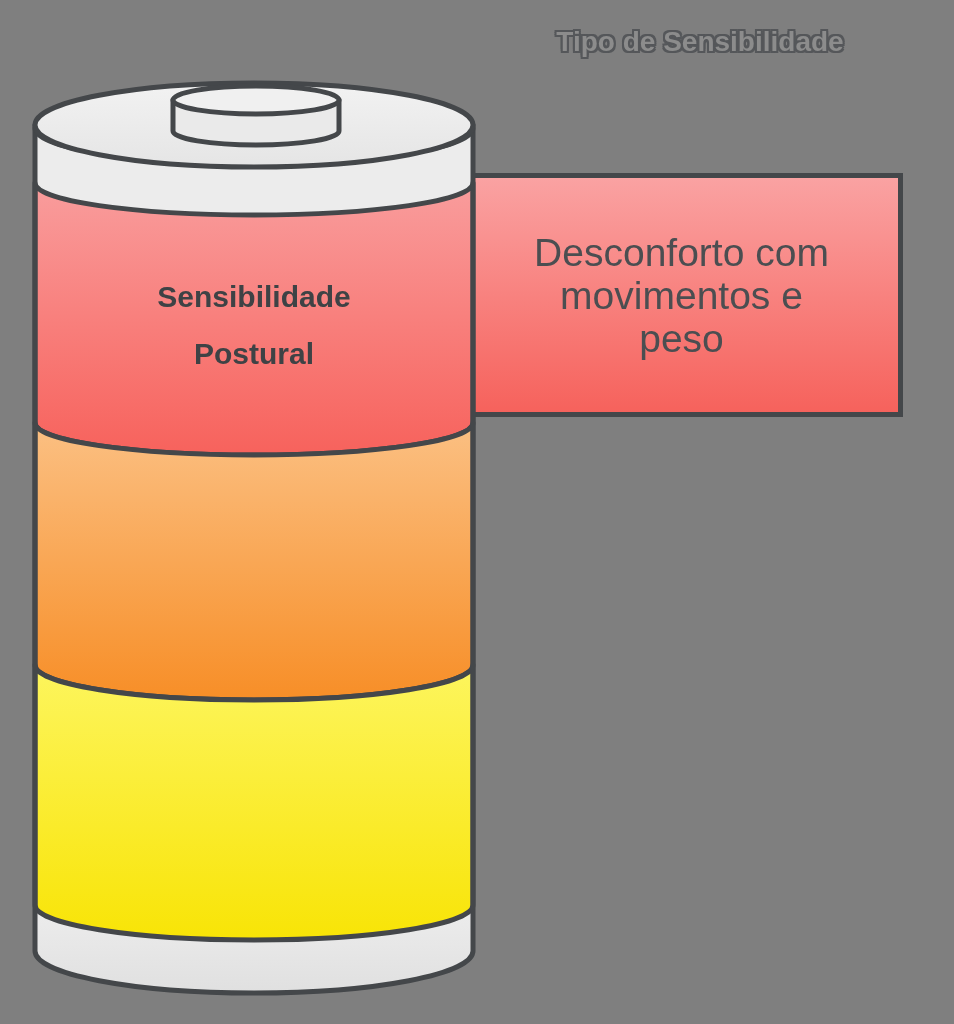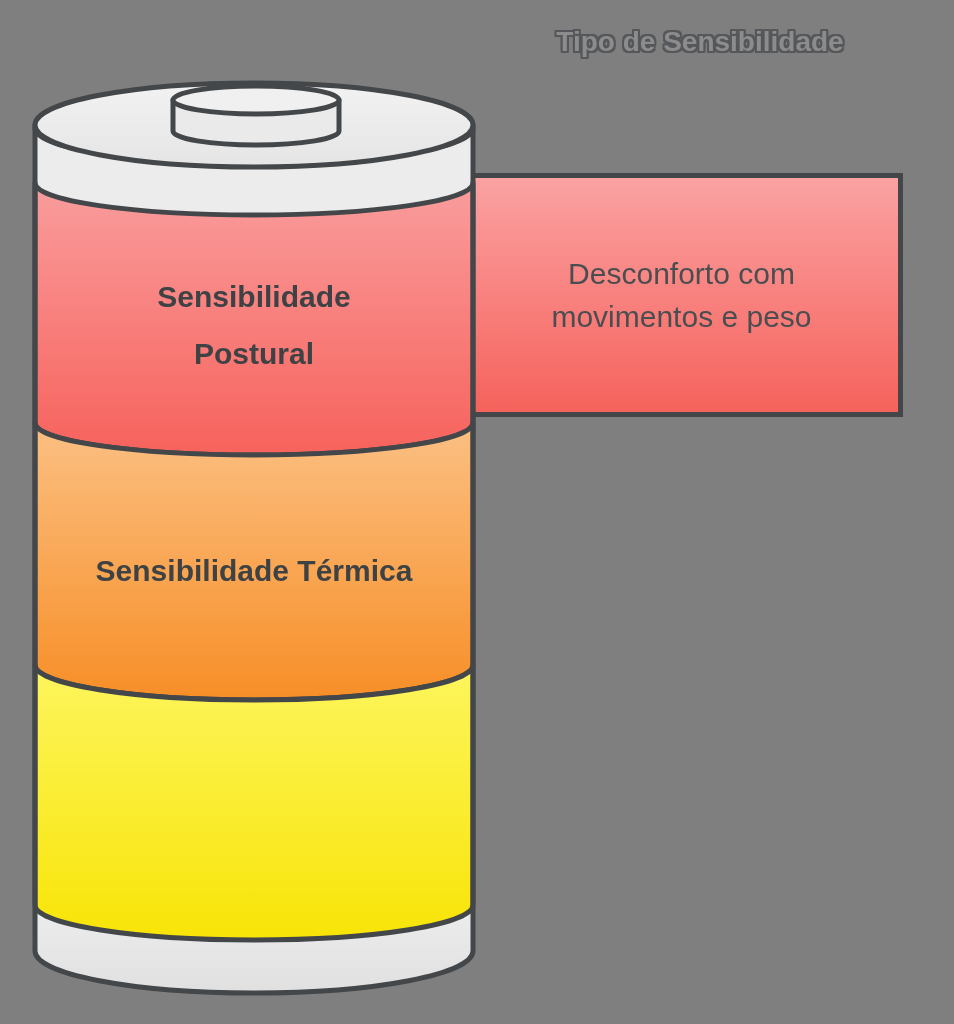--- a/index.html
+++ b/index.html
@@ -49,21 +49,21 @@
     width: 443px;
     height: 244px;
     border: 5px solid #44474a;
     display: flex;
     align-items: center;
     justify-content: center;
     text-align: center;
   }
   .desc-box .desc-text {
     max-width: 330px;
-    font-size: 30px;
+    font-size: 39px;
     line-height: 43px;
     color: #4b4e51;
   }
   .desc-box.box0 { background: linear-gradient(#faa2a2, #f6625c); }
   .desc-box.box1 { background: linear-gradient(#fbc288, #f68f2d); }
   .desc-box.box2 { background: linear-gradient(#fdf472, #f9e51a); }
 
   
   .battery-svg {
     position: absolute;
@@ -143,15 +143,14 @@
 
     <path d="M 35 128 A 219 36 0 0 0 473 128" fill="none" stroke="#44474a" stroke-width="5" stroke-linecap="round"></path>
 
     <ellipse cx="254" cy="125" rx="219" ry="42" fill="url(#gShellTop)" stroke="#44474a" stroke-width="5"></ellipse>
 
     <path d="M 173 100 L 173 131 A 83 14 0 0 0 339 131 L 339 100 Z" fill="#eaeaea" stroke="#44474a" stroke-width="5" stroke-linejoin="round"></path>
     <ellipse cx="256" cy="100" rx="83" ry="14" fill="#f0f0f0" stroke="#44474a" stroke-width="5"></ellipse>
   </svg>
 
   <div class="seg-label seg0">Sensibilidade Postural</div>
-  <div class="seg-label seg1">Sensibilidade Térmica</div>
 
 </div>
 
 </body></html>

